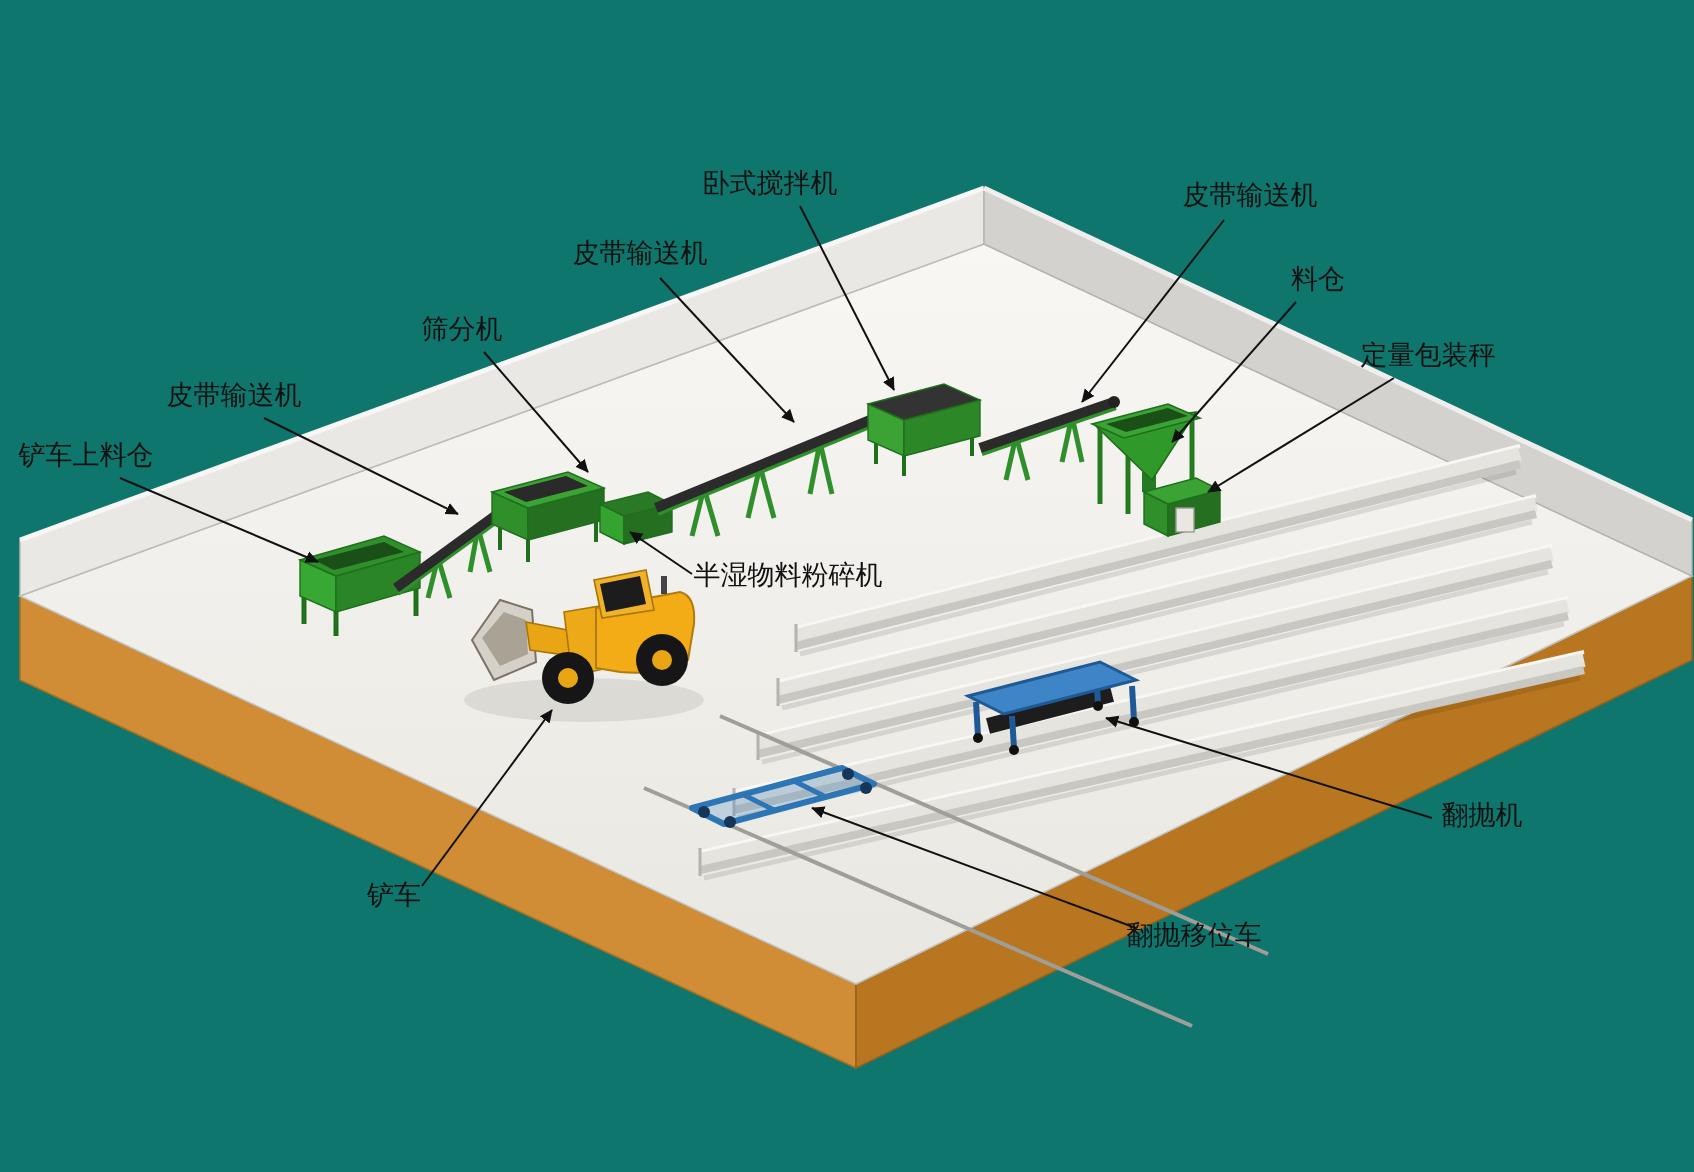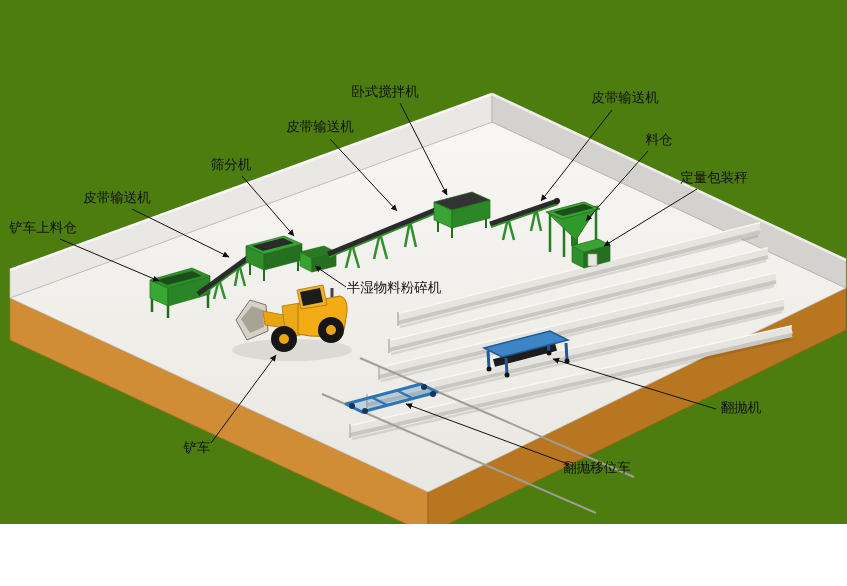--- a/index.html
+++ b/index.html
@@ -1,19 +1,19 @@
 <!DOCTYPE html>
 <html><head>
 <meta charset="utf-8">
 <style>
   html,body{margin:0;padding:0;background:#ffffff;}
   .canvas{
     position:relative;
-    width:847px;height:524px;
-    background:#4d7c0f;
+    width:847px;height:586px;
+    background:#0f766e;
     font-family:"DejaVu Sans","Liberation Sans",sans-serif;
     overflow:hidden;
   }
   svg text{
     font-family:"DejaVu Sans","Liberation Sans",sans-serif;
     font-size:13.5px;
     font-weight:500;
     fill:#111111;
   }
 </style>

